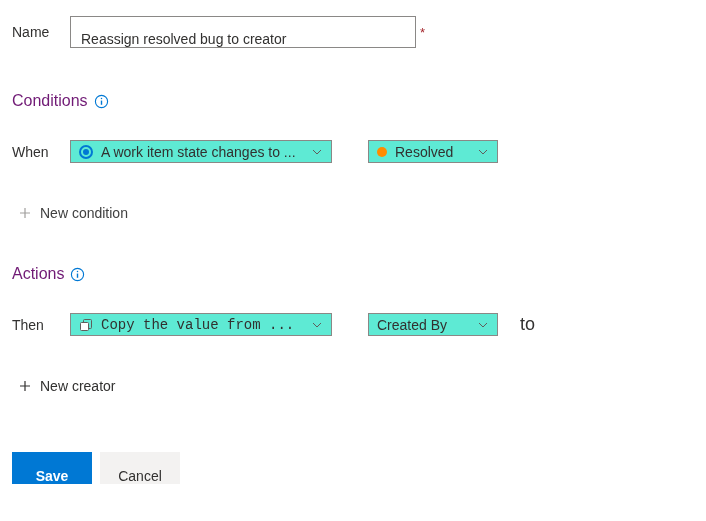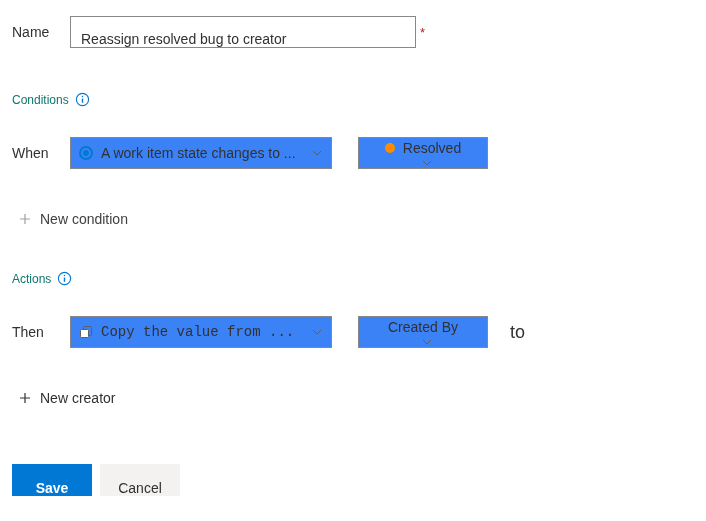--- a/index.html
+++ b/index.html
@@ -50,46 +50,45 @@
     padding: 0;
   }
   .required-star {
     color: #a4262c;
     margin-left: 4px;
     font-size: 13px;
   }
   .section-heading {
     display: flex;
     align-items: center;
-    font-size: 12px;
+    font-size: 16px;
     margin-top: 44px;
     margin-bottom: 30px;
-    color: #0f766e;
+    color: #701a75;
   }
   .info-icon {
     display: inline-flex;
     align-items: center;
     justify-content: center;
     width: 15px;
     height: 15px;
     margin-left: 6px;
     color: #0078d4;
   }
   .info-icon svg {
     width: 15px;
     height: 15px;
   }
   .dropdown {
-    height: 32px;
+    height: 23px;
     border: 1px solid #8a8886;
     box-sizing: border-box;
     display: flex;
-    align-items: center;
     padding: 0 8px;
-    background: #3b82f6;
+    background: #5eead4;
     cursor: pointer;
     position: relative;
   }
   .dropdown .dd-content {
     flex: 1;
     display: flex;
     align-items: center;
     overflow: hidden;
     white-space: nowrap;
     text-overflow: ellipsis;
@@ -176,22 +175,21 @@
     background: #0078d4;
     color: #fff;
     font-weight: 600;
   }
   .btn-secondary {
     background: #f3f2f1;
     color: #323130;
     margin-left: 8px;
   }
   .gap {
-    margin-left: 26px;
-    flex-direction: column;
+    margin-left: 36px;
   }
   .to-label {
     margin: 0 22px;
     font-size: 18px;
     color: #323130;
   }
   .copy-icon {
     display: inline-flex;
     width: 14px;
     height: 14px;

